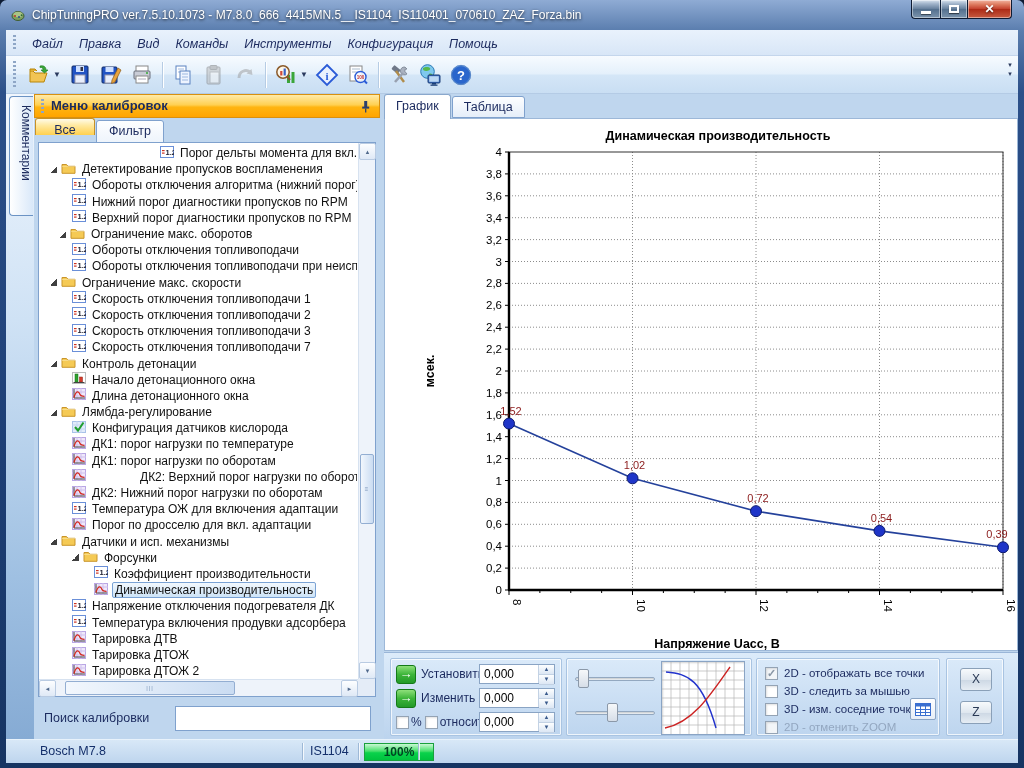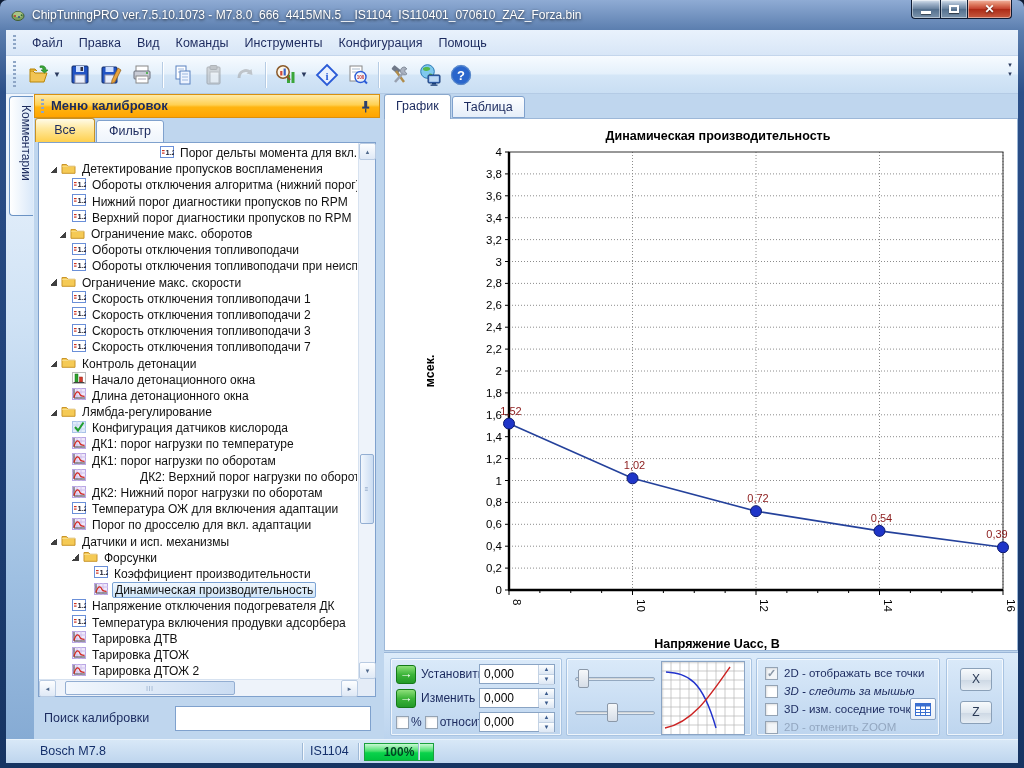--- a/index.html
+++ b/index.html
@@ -18,21 +18,21 @@
   .winbtn.min { width:29px; border-radius:0 0 0 4px; border-right:none; }
   .winbtn.max { width:28px; }
   .winbtn.close { width:44px; border-radius:0 0 4px 0; border-left:none;
     background:linear-gradient(180deg,#f3b5a2 0%,#dd7a5f 25%,#c54430 48%,#ad2b17 52%,#c65a40 100%); }
   .glyph-min { width:10px; height:3px; background:#fff; margin-top:6px; box-shadow:0 1px 1px rgba(0,0,0,.5); }
   .glyph-max { width:10px; height:8px; border:2px solid #fff; box-shadow:0 1px 1px rgba(0,0,0,.5); }
   .glyph-close { font-size:12px; font-weight:bold; text-shadow:0 1px 2px rgba(0,0,0,.6); }
 
   
   .menubar { position:absolute; top:30px; left:6px; right:6px; height:26px;
-    background:linear-gradient(180deg,#e9f2fc,#d8e6f7); border-bottom:1px solid #c4d6ec; display:flex; align-items:center; padding-left:18px; }
+    background:linear-gradient(180deg,#e9f2fc,#d8e6f7); border-bottom:1px solid #c4d6ec; display:flex; align-items:flex-end; padding-left:18px;font-style:italic; }
   .grip { position:absolute; left:7px; top:5px; bottom:5px; width:3px;
     background:repeating-linear-gradient(180deg,#8ea6c6 0 2px, rgba(0,0,0,0) 2px 4px); }
   .menu-item { font-size:12.5px; color:#1c2a5e; padding:4px 8px; white-space:nowrap; cursor:default; }
 
   
   .toolbar { position:absolute; top:56px; left:6px; right:6px; height:38px;
     background:linear-gradient(180deg,#f7fbff 0%,#e4f0fb 48%,#d4e6f7 52%,#c9def3 100%); border-bottom:1px solid #b4cbe5;
     display:flex; align-items:center; padding-left:18px; }
   .tbtn { width:30px; height:30px; display:flex; align-items:center; justify-content:center; border-radius:3px; position:relative; }
   .tbtn.dim { opacity:.55; filter:grayscale(85%); }
@@ -52,21 +52,21 @@
 
   
   .leftpanel { position:absolute; left:28px; width:346px; top:0; bottom:0; }
   .lp-header { position:absolute; left:0; right:0; top:0; height:24px;
     background:linear-gradient(180deg,#ffeaa8 0%,#ffd052 45%,#ffb512 55%,#ffa400 100%);
     border:1px solid #d89010; font-weight:bold; font-size:13px; color:#1a2b5e; line-height:22px; padding-left:16px; }
   .lp-header .grip { left:6px; top:4px; bottom:4px; }
   .pin { position:absolute; right:6px; top:4px; width:15px; height:15px; }
   .lp-tabs { position:absolute; top:24px; left:1px; height:24px; display:flex; gap:1px; }
   .lp-tab { min-width:60px; text-align:center; font-size:12.5px; color:#1b2a5e; border-radius:3px 3px 0 0; padding:0 12px; }
-  .lp-tab.active { background:linear-gradient(180deg,#fffbe8 0%,#ffe9a0 40%,#ffd04e 100%); border:1px solid #c79126; border-bottom:none; line-height:23px; height:24px; }
+  .lp-tab.active { background:linear-gradient(180deg,#fffbe8 0%,#ffe9a0 40%,#ffd04e 100%); border:1px solid #c79126; border-bottom:none; line-height:23px; height:17px; }
   .lp-tab.inactive { background:linear-gradient(180deg,#fdfeff,#e9f1fa); border:1px solid #7fa1cd; line-height:20px; height:30px; margin-top:2px; }
   .treebox { position:absolute; left:4px; right:4px; top:48px; bottom:42px; background:#fff; border:1px solid #7fa1cd; }
   .treerows { position:absolute; left:1px; top:2px; right:18px; bottom:18px; overflow:hidden; }
   .trow { height:16.2px; display:flex; align-items:center; white-space:nowrap; font-size:12px; color:#111; }
   .tri { width:7px; height:7px; background:linear-gradient(to bottom right, rgba(0,0,0,0) 50%, #404040 50%); margin-right:4px; flex:none; }
   .ticon { flex:none; margin-right:4px; }
   .tlabel { padding:0 2px; }
   .tlabel.sel { background:linear-gradient(180deg,#f2f8fe,#cde3f7); border:1px solid #7aa2d4; border-radius:2px; }
 
   
@@ -841,21 +841,21 @@
 
         <div class="group g3" id="checkgroup">
             <div class="checkrow" style="top: 59px;">
               <div class="cb dis"></div>
               <span class="lbl dis">2D - отменить ZOOM</span>
             </div>
             <div class="checkrow" style="top: 41px;">
               <div class="cb"></div>
               <span class="lbl">3D - изм. соседние точки</span>
             </div>
-            <div class="checkrow" style="top: 23px; font-style: italic;">
+            <div class="checkrow" style="top: 23px;">
               <div class="cb"></div>
               <span class="lbl">3D - следить за мышью</span>
             </div>
             <div class="checkrow" style="top: 5px;">
               <div class="cb dis">✓</div>
               <span class="lbl">2D - отображать все точки</span>
             </div>
           <div class="gridbtn">
             <svg width="16" height="13" viewBox="0 0 16 13">
               <rect x="0.5" y="0.5" width="15" height="12" fill="#fff" stroke="#3a6fd0"></rect>

